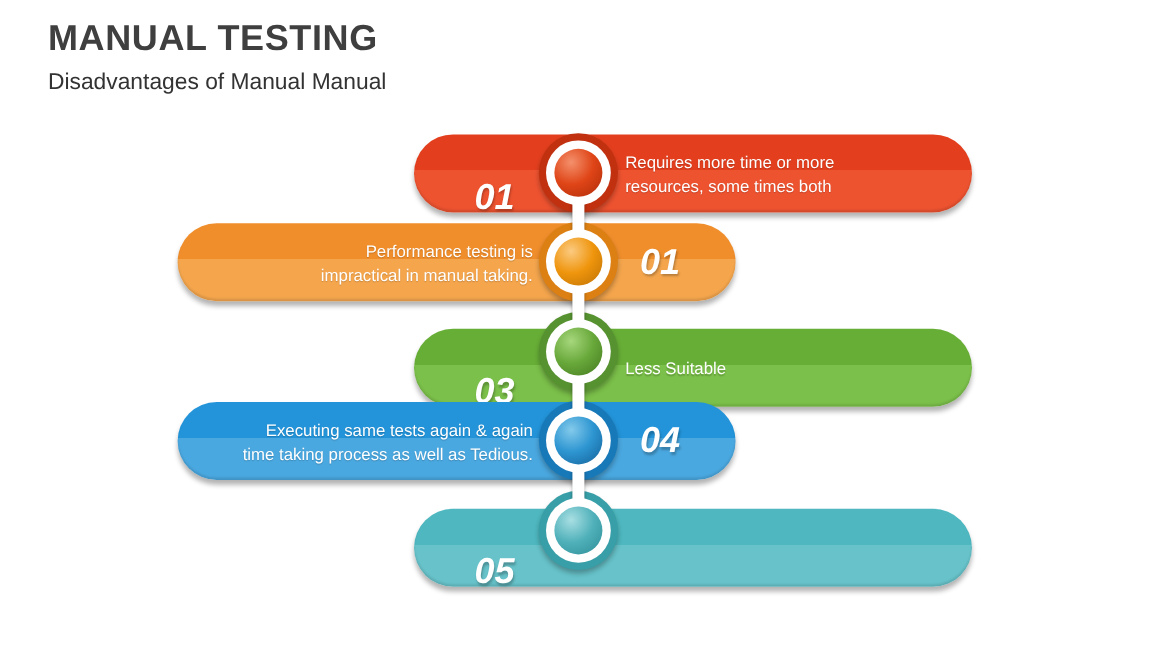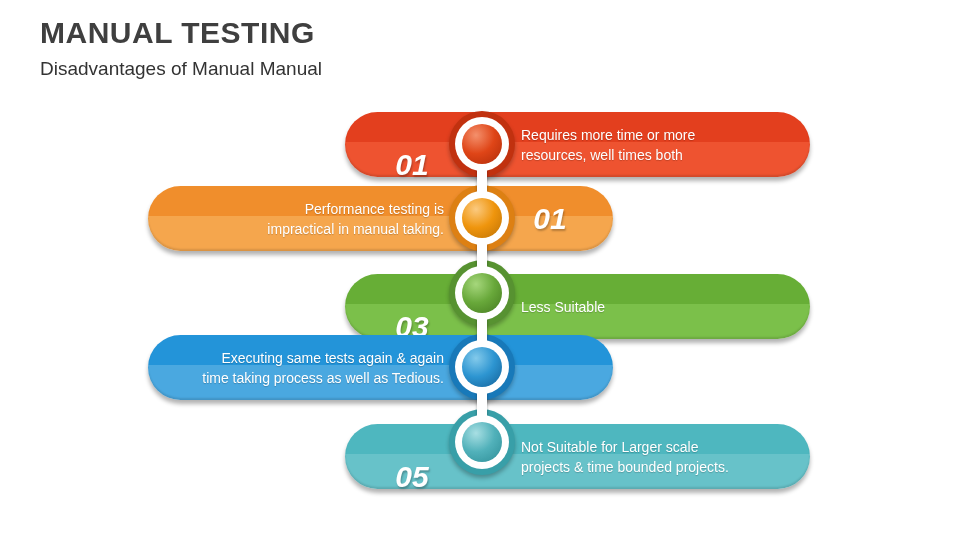--- a/index.html
+++ b/index.html
@@ -75,53 +75,50 @@
 
 <div class="slide">
 
   <div class="title">MANUAL TESTING</div>
   <div class="subtitle">Disadvantages of Manual Manual</div>
 
   <div class="bar bar-1 pos-right">
     <span class="num">01</span>
     <div class="txt">
       <span class="line">Requires more time or more</span>
-      <span class="line">resources, well times both</span>
+      <span class="line">resources, some times both</span>
     </div>
   </div>
 
   <div class="bar bar-2 pos-left">
     <span class="num">01</span>
     <div class="txt">
       <span class="line">Performance testing is</span>
       <span class="line">impractical in manual taking.</span>
     </div>
   </div>
 
   <div class="bar bar-3 pos-right">
     <span class="num">03</span>
     <div class="txt">
       <span class="line">Less Suitable</span>
       <span class="line"></span>
     </div>
   </div>
 
   <div class="bar bar-4 pos-left">
+    <span class="num">04</span>
     <div class="txt">
       <span class="line">Executing same tests again &amp; again</span>
       <span class="line">time taking process as well as Tedious.</span>
     </div>
   </div>
 
   <div class="bar bar-5 pos-right">
     <span class="num">05</span>
-    <div class="txt">
-      <span class="line">Not Suitable for Larger scale</span>
-      <span class="line">projects &amp; time bounded projects.</span>
-    </div>
   </div>
 
   <div class="halo halo-1"></div>
   <div class="halo halo-2"></div>
   <div class="halo halo-3"></div>
   <div class="halo halo-4"></div>
   <div class="halo halo-5"></div>
 
   <div class="connector"></div>
 

